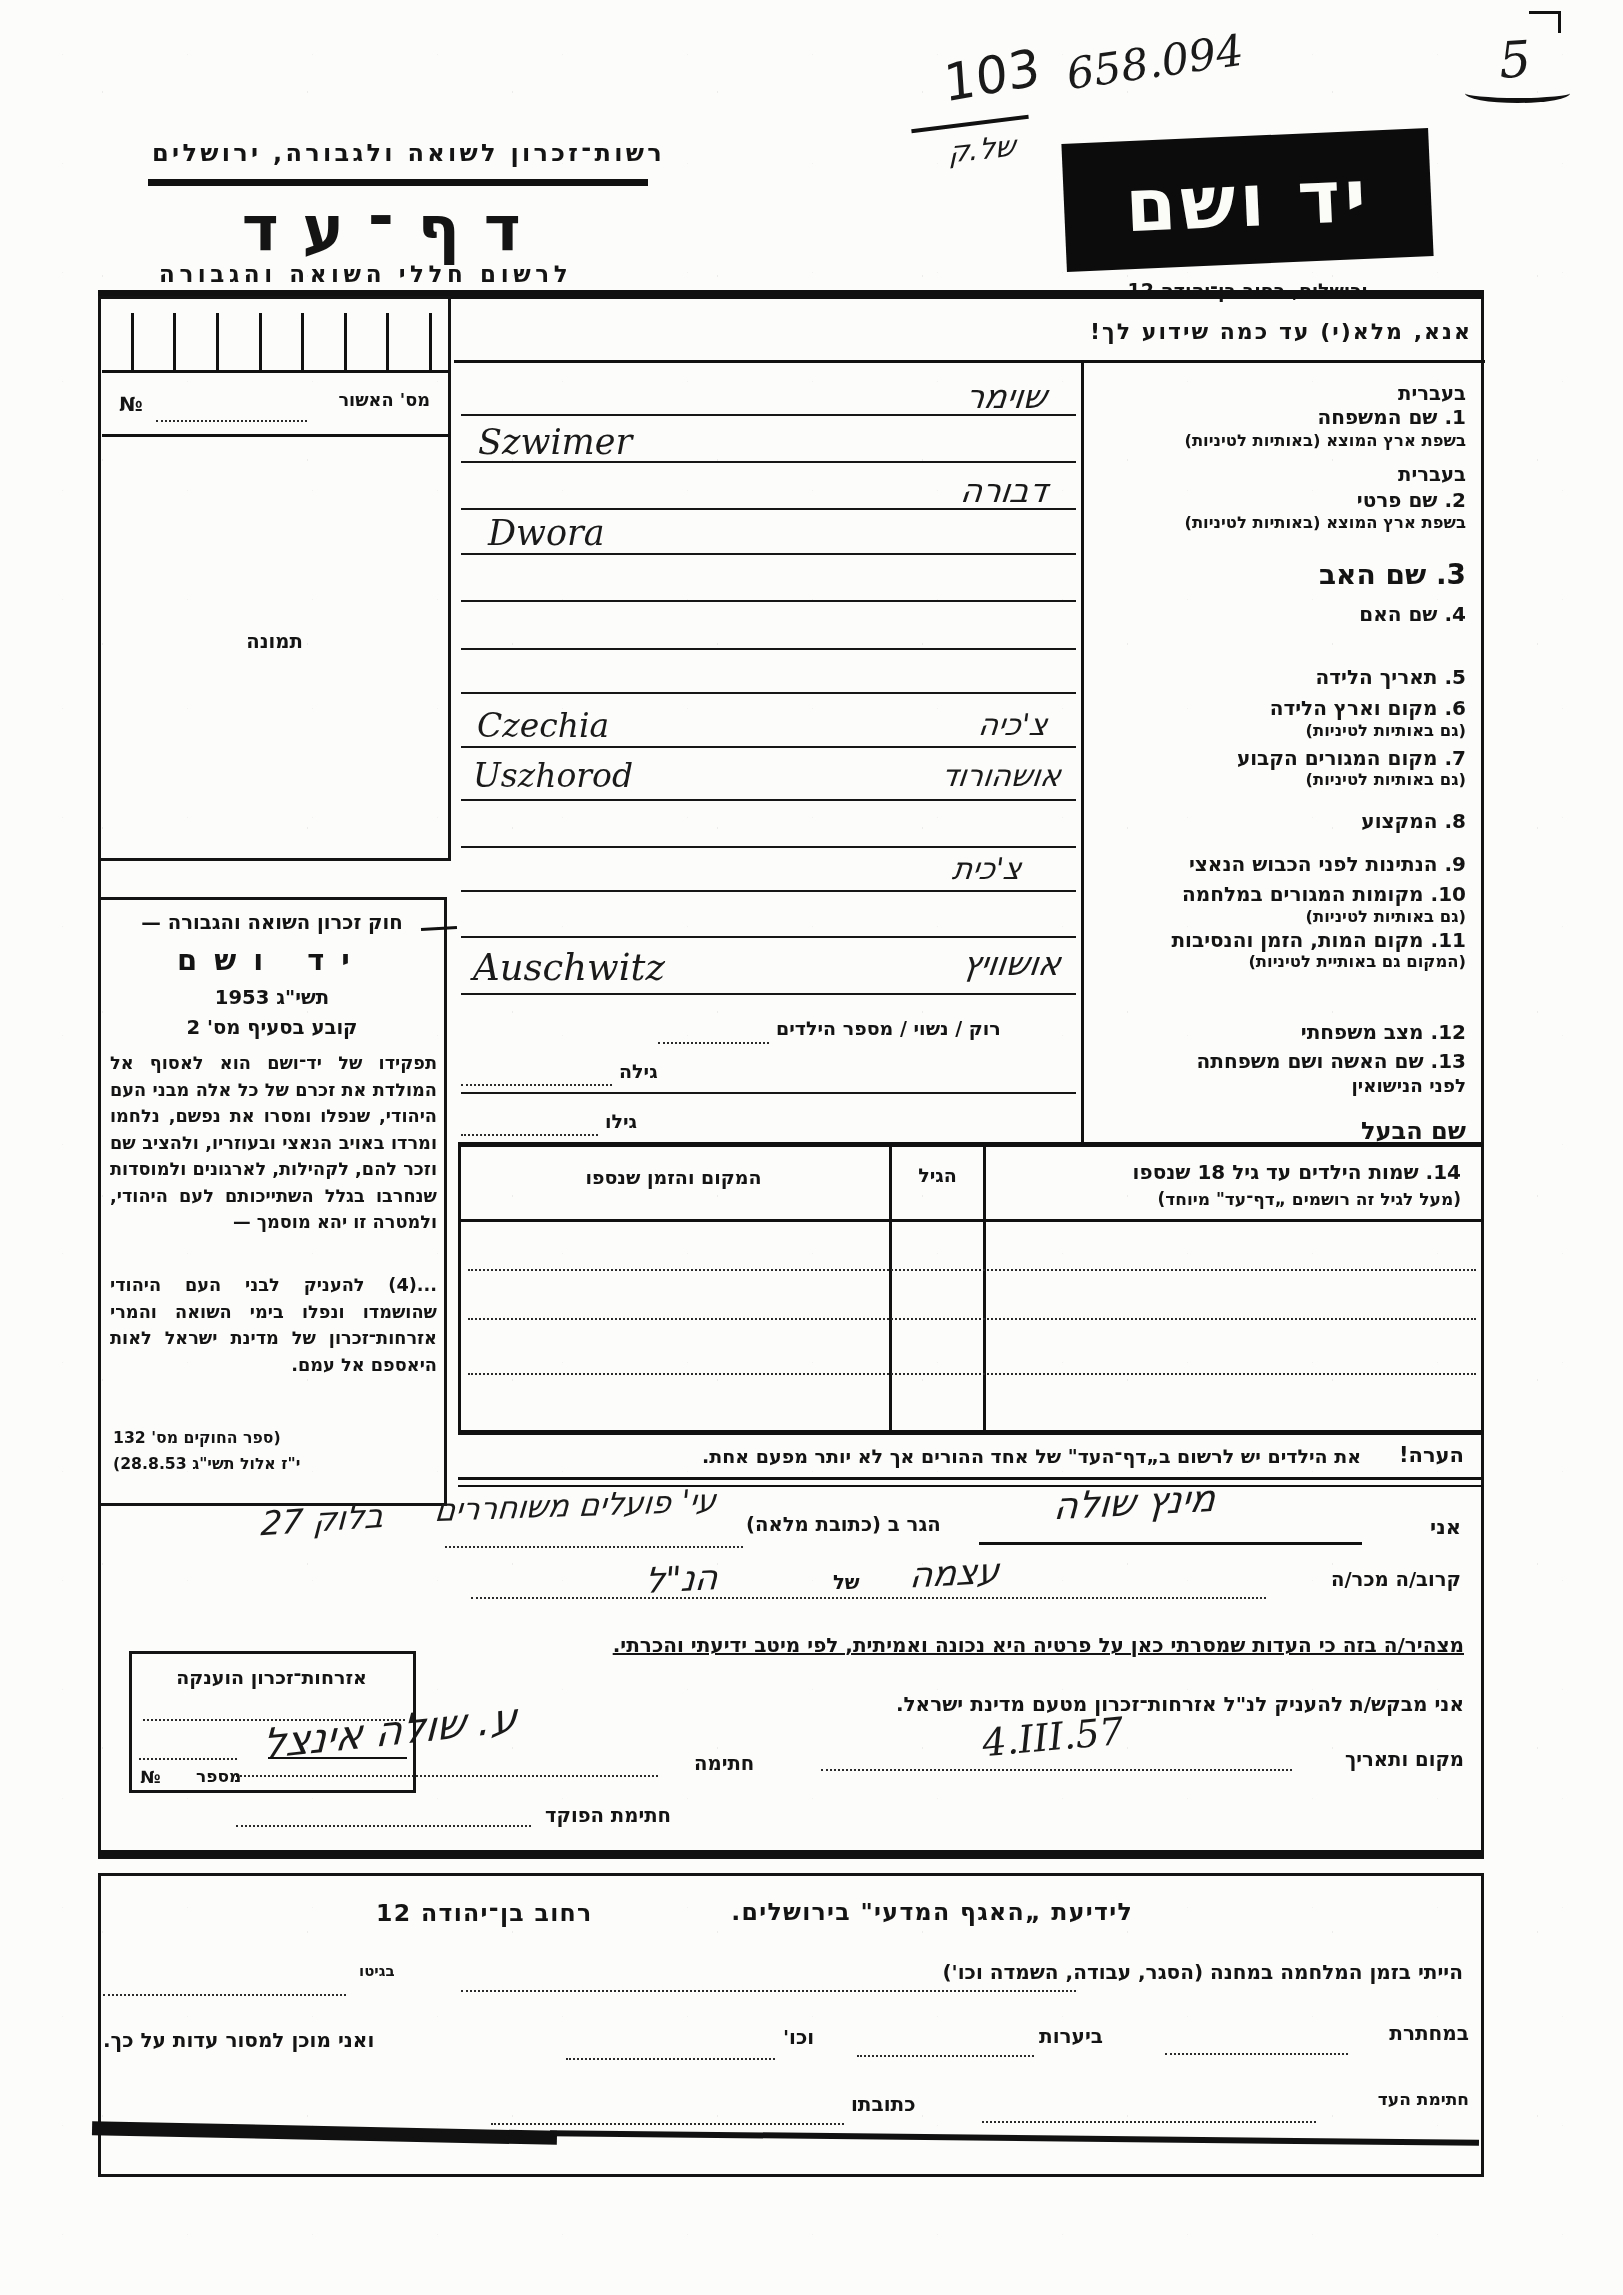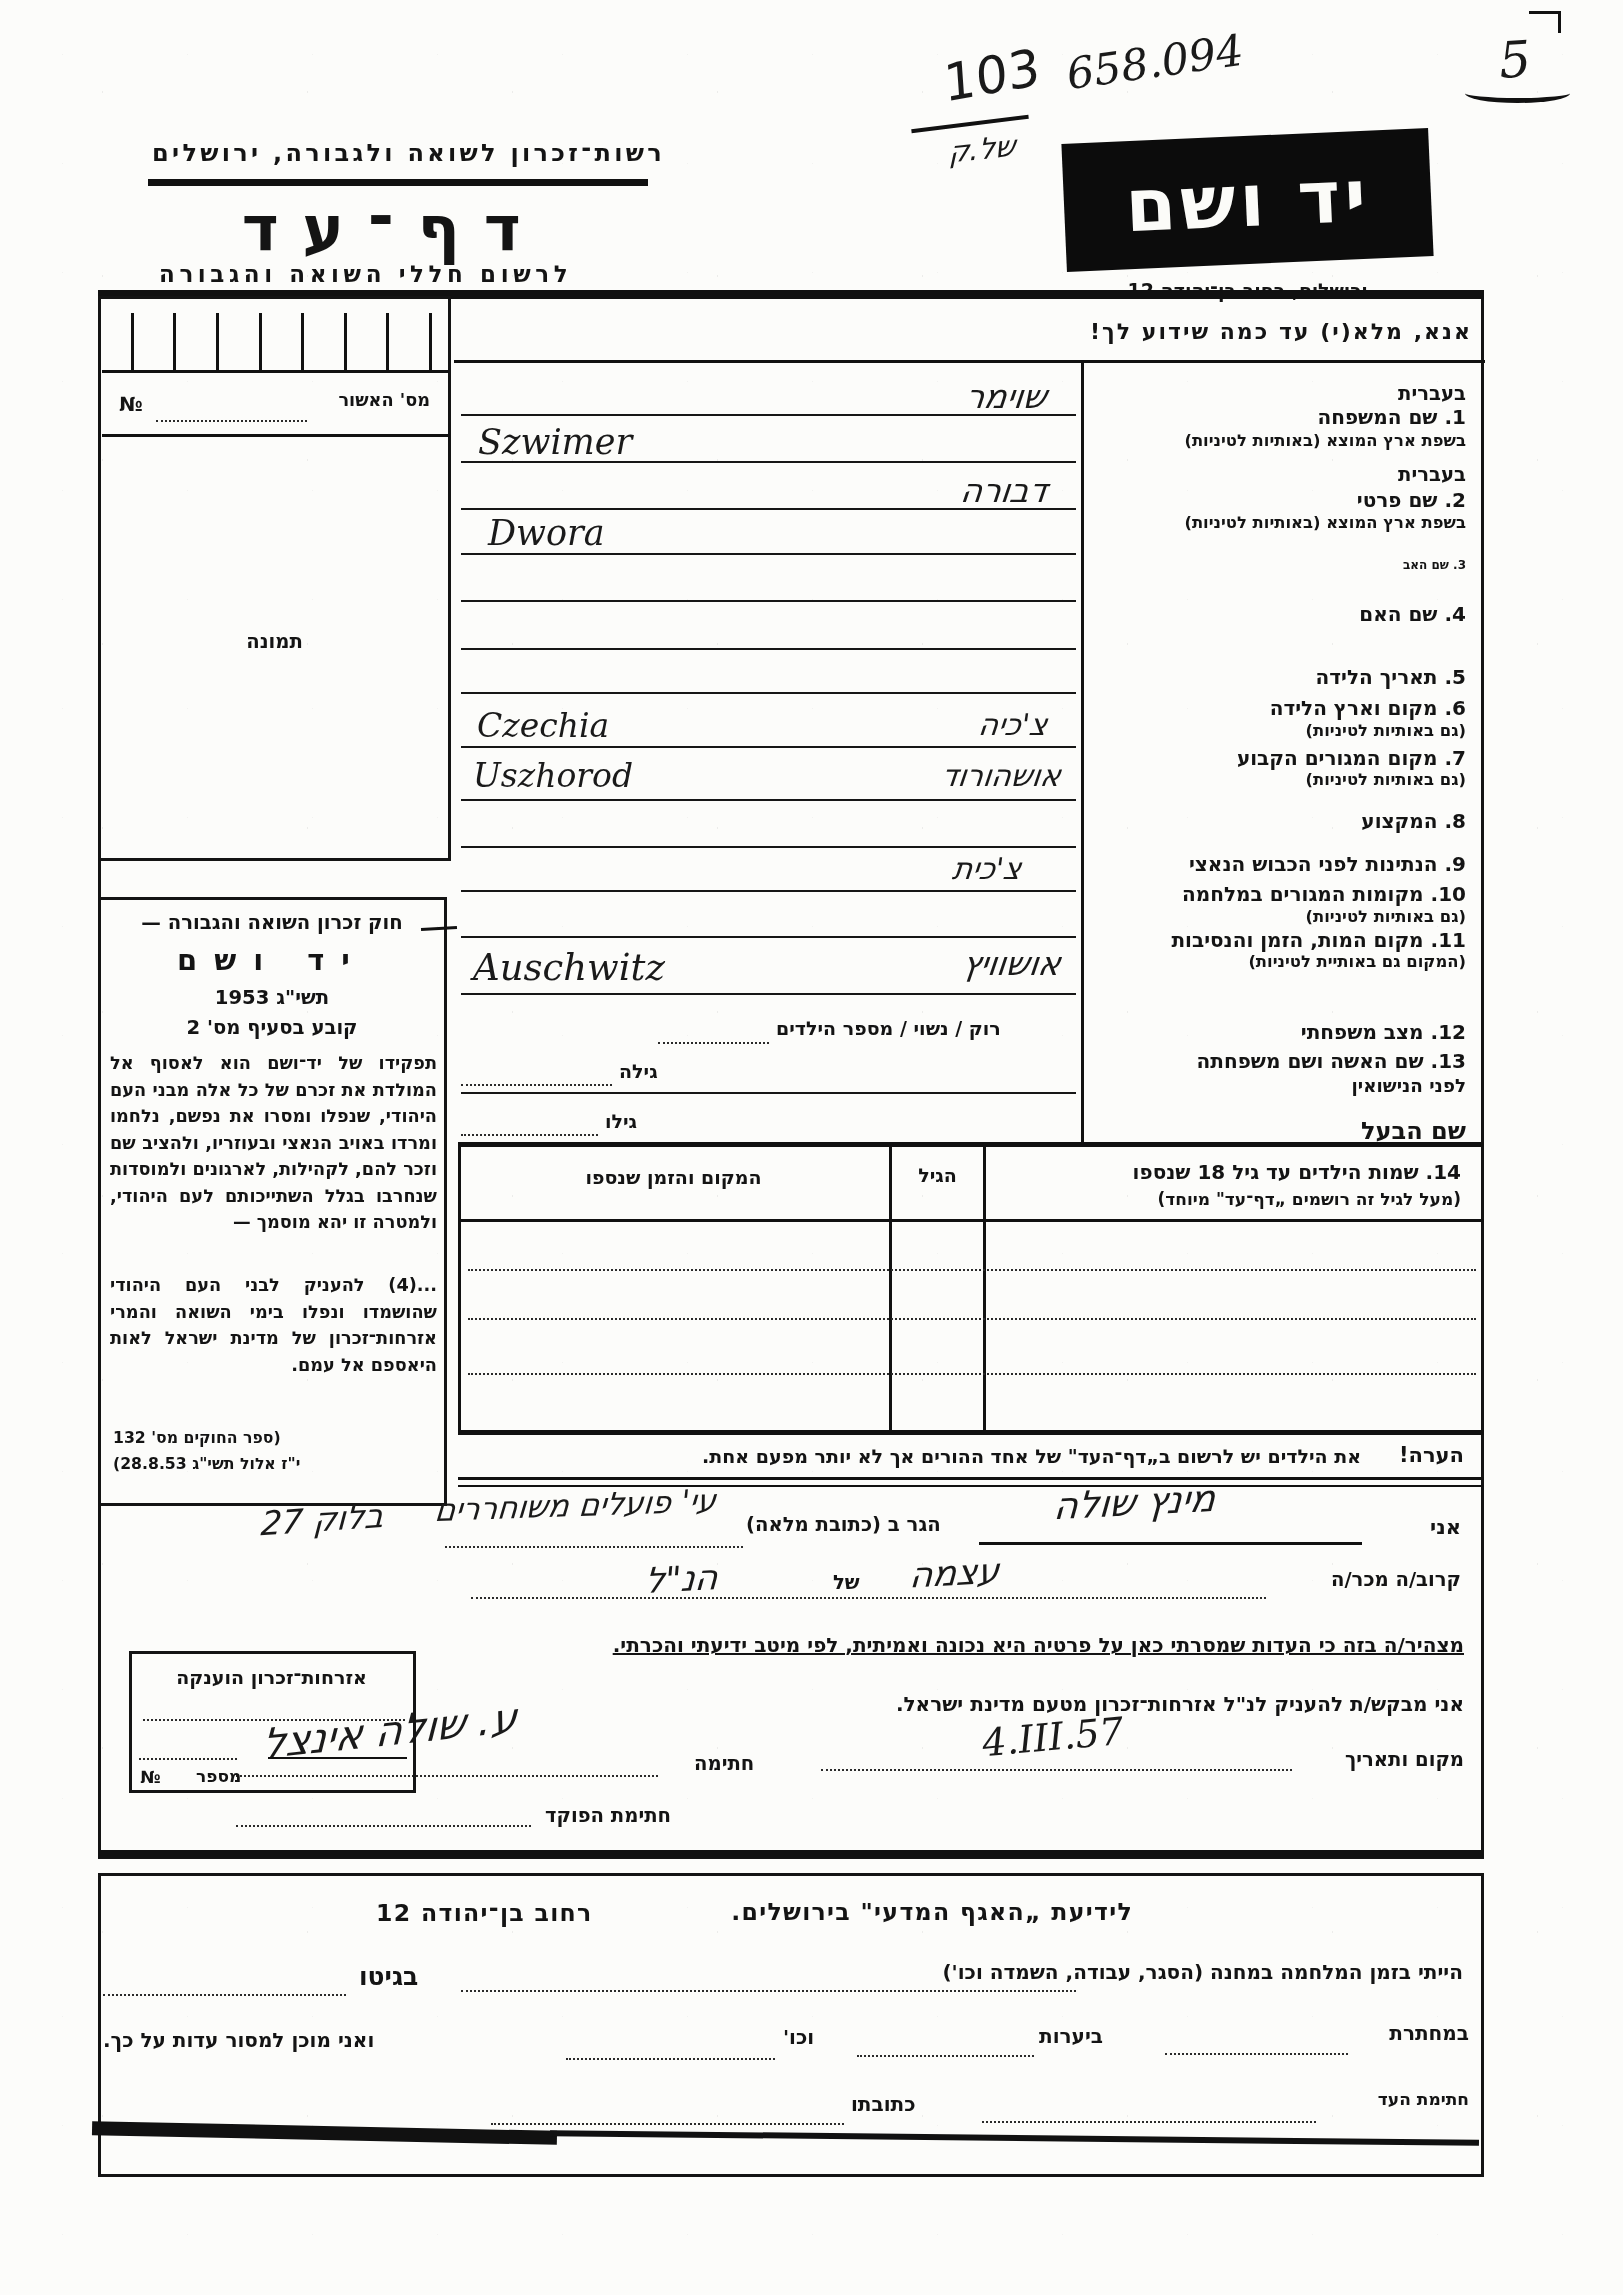--- a/index.html
+++ b/index.html
@@ -77,21 +77,21 @@
 <span class="t" style="right:151px;top:319px;font-size:22px;letter-spacing:2px;">אנא, מלא(י) עד כמה שידוע לך!</span>
 <div class="bar" style="left:454px;top:360px;width:1031px;height:3.3px;"></div>
 <div class="bar" style="left:1081px;top:361px;width:2.6px;height:783px;"></div>
 
 <span class="t" style="right:157px;top:382px;font-size:19.6px;">בעברית</span>
 <span class="t" style="right:157px;top:405px;font-size:20px;">1. שם המשפחה</span>
 <span class="t" style="right:157px;top:431px;font-size:16.4px;">בשפת ארץ המוצא (באותיות לטיניות)</span>
 <span class="t" style="right:157px;top:463px;font-size:19.6px;">בעברית</span>
 <span class="t" style="right:157px;top:488px;font-size:20px;">2. שם פרטי</span>
 <span class="t" style="right:157px;top:513px;font-size:16.4px;">בשפת ארץ המוצא (באותיות לטיניות)</span>
-<span class="t" style="right:157px;top:558px;font-size:12px;">3. שם האב</span>
+<span class="t" style="right:157px;top:558px;font-size:28px;">3. שם האב</span>
 <span class="t" style="right:157px;top:602px;font-size:20px;">4. שם האם</span>
 <span class="t" style="right:157px;top:665px;font-size:20px;">5. תאריך הלידה</span>
 <span class="t" style="right:157px;top:696px;font-size:20px;">6. מקום וארץ הלידה</span>
 <span class="t" style="right:157px;top:721px;font-size:16.4px;">(גם באותיות לטיניות)</span>
 <span class="t" style="right:157px;top:746px;font-size:20px;">7. מקום המגורים הקבוע</span>
 <span class="t" style="right:157px;top:770px;font-size:16.4px;">(גם באותיות לטיניות)</span>
 <span class="t" style="right:157px;top:809px;font-size:20px;">8. המקצוע</span>
 <span class="t" style="right:157px;top:852px;font-size:20px;">9. הנתינות לפני הכבוש הנאצי</span>
 <span class="t" style="right:157px;top:882px;font-size:20px;">10. מקומות המגורים במלחמה</span>
 <span class="t" style="right:157px;top:907px;font-size:16.4px;">(גם באותיות לטיניות)</span>
@@ -185,21 +185,21 @@
 <div class="bar" style="left:268px;top:1757px;width:139px;height:2px;"></div>
 <div class="dot" style="left:139px;top:1758px;width:98px;"></div>
 <span class="t" style="left:196px;top:1766px;font-size:17px;">מספר</span>
 <span class="t ltr" style="left:140px;top:1767px;font-size:17px;">№</span>
 
 <div class="box" style="left:98px;top:1873px;width:1386px;height:304px;"></div>
 <span class="t" style="right:490px;top:1898px;font-size:23.6px;letter-spacing:1.3px;">לידיעת „האגף המדעי" בירושלים.</span>
 <span class="t" style="left:376px;top:1899px;font-size:23.6px;letter-spacing:1.3px;">רחוב בן־יהודה 12</span>
 <span class="t" style="right:160px;top:1960px;font-size:20px;">הייתי בזמן המלחמה במחנה (הסגר, עבודה, השמדה וכו')</span>
 <div class="dot" style="left:461px;top:1990px;width:615px;"></div>
-<span class="t" style="left:359px;top:1962px;font-size:25px;">בגיטו</span>
+<span class="t" style="left:359px;top:1962px;font-size:15px;">בגיטו</span>
 <div class="dot" style="left:103px;top:1994px;width:243px;"></div>
 <span class="t" style="right:154px;top:2021px;font-size:20px;">במחתרת</span>
 <div class="dot" style="left:1165px;top:2053px;width:183px;"></div>
 <span class="t" style="left:1039px;top:2024px;font-size:20px;">ביערות</span>
 <div class="dot" style="left:857px;top:2055px;width:177px;"></div>
 <span class="t" style="left:783px;top:2025px;font-size:20px;">וכו'</span>
 <div class="dot" style="left:566px;top:2058px;width:209px;"></div>
 <span class="t" style="left:103px;top:2028px;font-size:20px;">ואני מוכן למסור עדות על כך.</span>
 <span class="t" style="right:154px;top:2089px;font-size:17px;">חתימת העד</span>
 <div class="dot" style="left:982px;top:2121px;width:334px;"></div>

